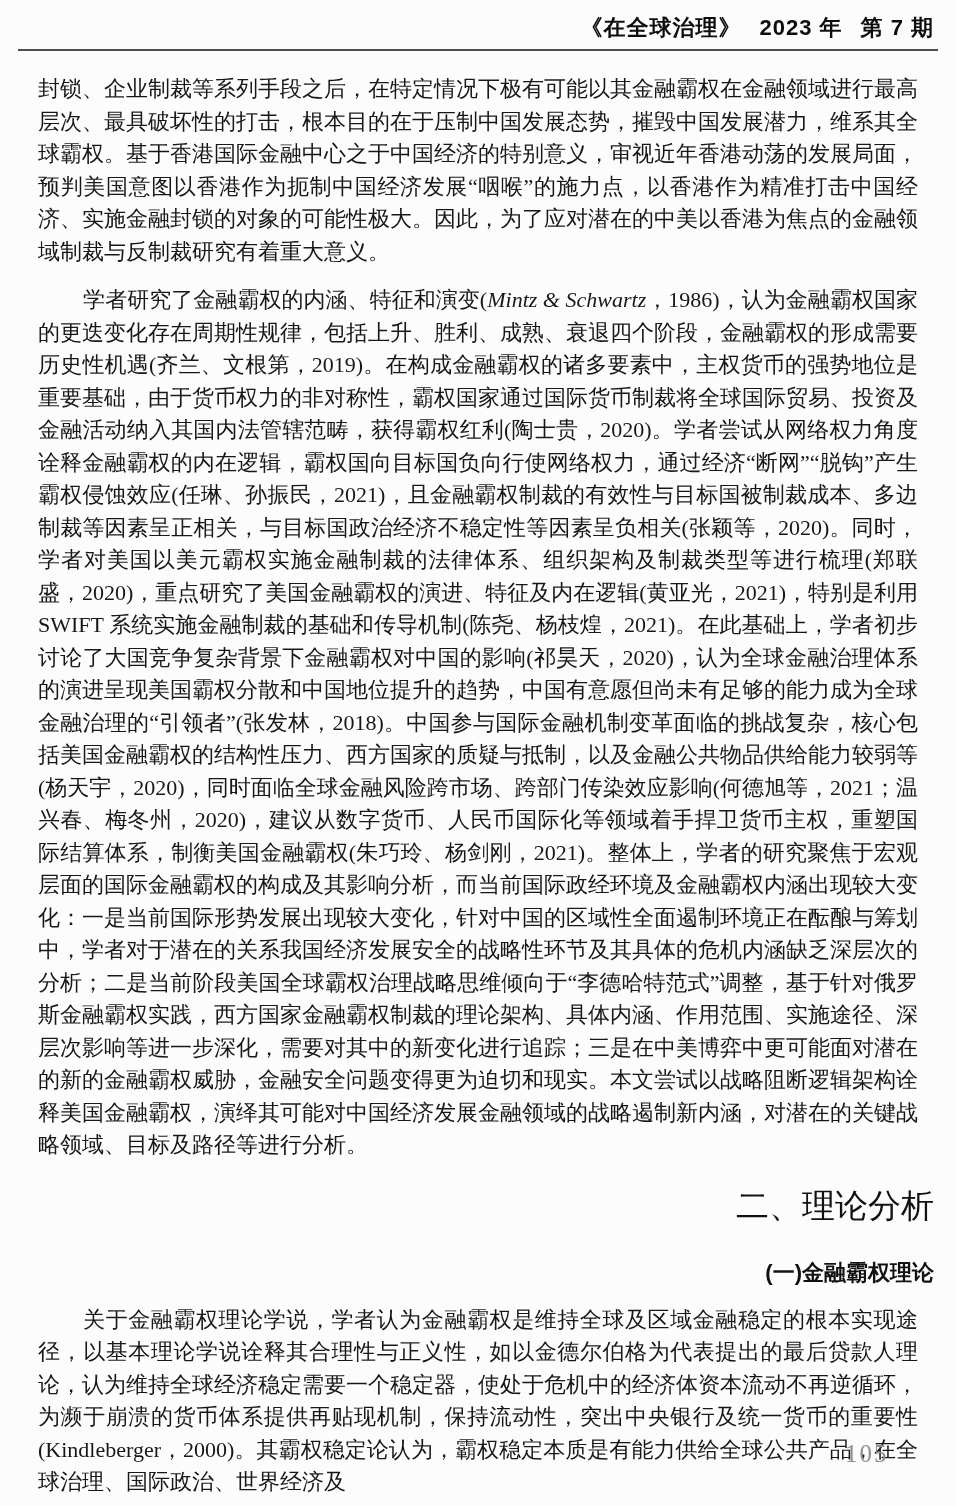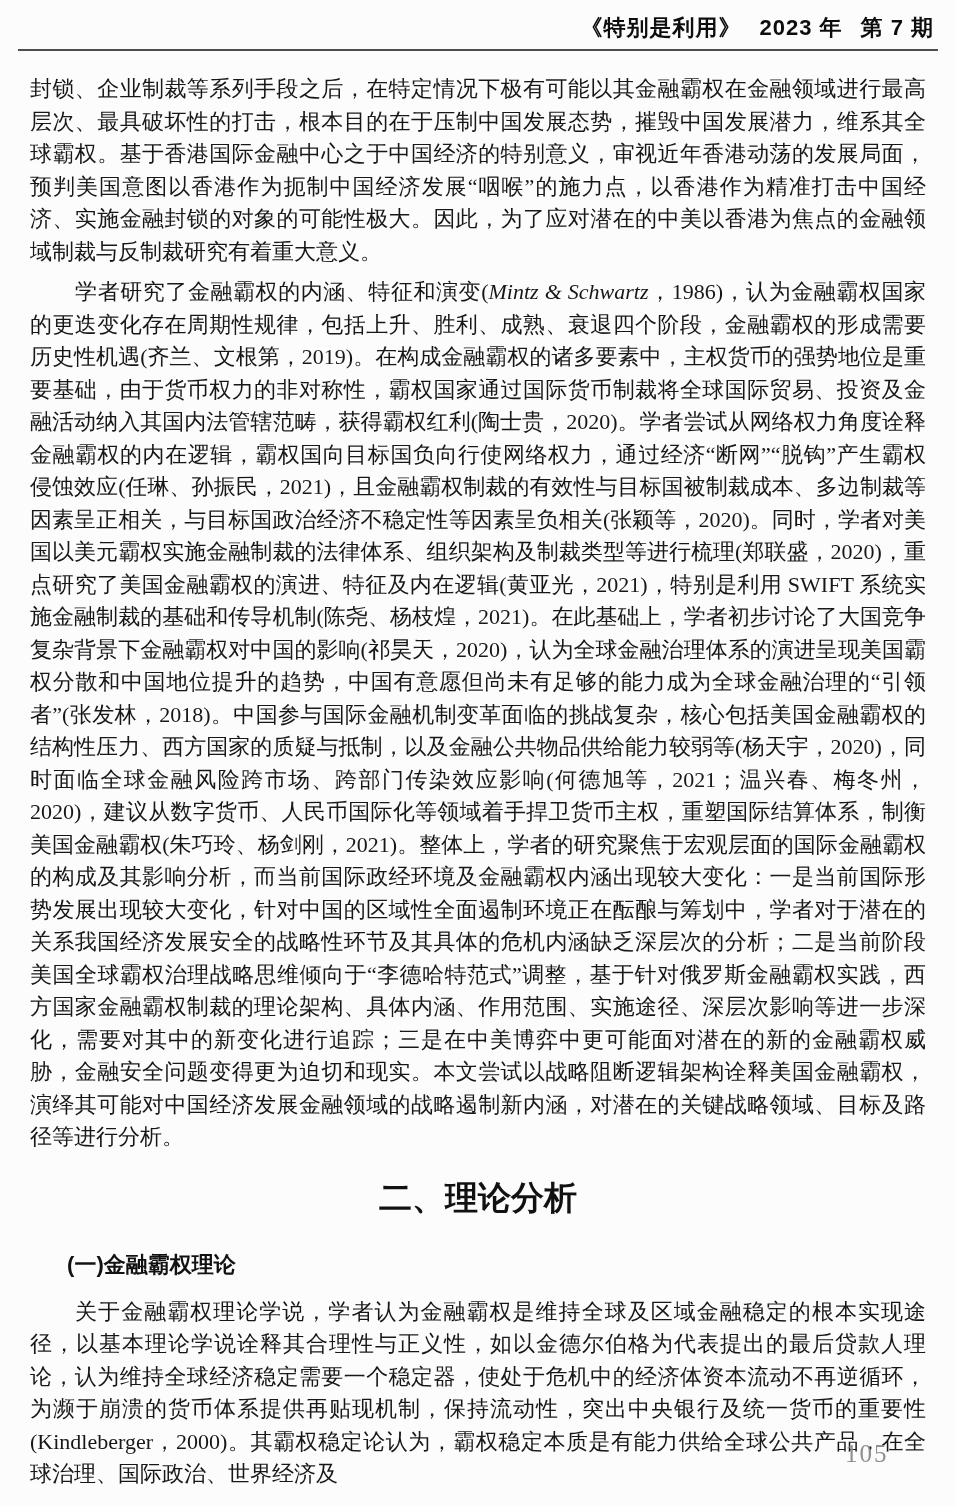--- a/index.html
+++ b/index.html
@@ -11,33 +11,33 @@
   .journal-header{
     padding:14px 22px 0 0;text-align:right;
     font-family:"Liberation Sans","DejaVu Sans",sans-serif;
     font-weight:bold;font-size:22px;line-height:28px;color:#0d0d0d;
     letter-spacing:1px;
   }
   .journal-header .sep{display:inline-block;width:18px;}
   .header-rule{height:2px;background:#4d4d4d;margin:7px 18px 0 18px;}
   .body-text{padding:0 22px;}
   .body-text p{
-    margin:8px;font-size:22px;line-height:32.5px;
+    margin:16px;font-size:22px;line-height:32.5px;
     text-align:justify;text-indent:2.05em;
     color:#171717;
   }
   p.first{margin-top:22px;}
   .section-heading{
-    margin:22px 0 30px 0;text-align:center;
+    margin:22px 0 30px 0;text-align:right;
     font-family:"Liberation Sans","DejaVu Sans",sans-serif;
-    font-weight:bold;font-size:33px;line-height:44px;color:#111;
+    font-weight:normal;font-size:33px;line-height:44px;color:#111;
   }
   .sub-heading{
     margin:16px 0 16px 0;font-family:"Liberation Sans","DejaVu Sans",sans-serif;
-    font-weight:bold;font-size:22px;line-height:30px;text-indent:2.05em;color:#111;
+    font-weight:bold;font-size:22px;line-height:30px;text-indent:2.05em;color:#111;text-align:right;
   }
   .item-heading{
     margin:6px 0 0 0;font-size:22px;line-height:30px;
     text-indent:2.05em;font-weight:normal;color:#171717;
   }
   .p-after-heading{margin-top:10px !important;}
   .watermark{
     position:absolute;left:733px;top:1446px;
     display:flex;align-items:center;gap:8px;
   }
@@ -51,21 +51,21 @@
     font-size:25px;color:#8f8f8f;letter-spacing:2px;
     font-family:"Liberation Serif","DejaVu Serif",serif;
   }
 </style>
 </head>
 <body>
 
 <div class="page">
 
   <div class="journal-header">
-    <span>《特别是利用》</span><span class="sep"></span><span>2023 年</span><span class="sep"></span><span>第 7 期</span>
+    <span>《在全球治理》</span><span class="sep"></span><span>2023 年</span><span class="sep"></span><span>第 7 期</span>
   </div>
 
   <div class="header-rule"></div>
 
   <div class="body-text">
     <p class="first" style="text-indent:0;">封锁、企业制裁等系列手段之后，在特定情况下极有可能以其金融霸权在金融领域进行最高层次、最具破坏性的打击，根本目的在于压制中国发展态势，摧毁中国发展潜力，维系其全球霸权。基于香港国际金融中心之于中国经济的特别意义，审视近年香港动荡的发展局面，预判美国意图以香港作为扼制中国经济发展“咽喉”的施力点，以香港作为精准打击中国经济、实施金融封锁的对象的可能性极大。因此，为了应对潜在的中美以香港为焦点的金融领域制裁与反制裁研究有着重大意义。</p>
     <p><span>学者研究了金融霸权的内涵、特征和演变(</span><span style="font-style: italic;">Mintz &amp; Schwartz</span><span>，1986)，认为金融霸权国家的更迭变化存在周期性规律，包括上升、胜利、成熟、衰退四个阶段，金融霸权的形成需要历史性机遇(齐兰、文根第，2019)。在构成金融霸权的诸多要素中，主权货币的强势地位是重要基础，由于货币权力的非对称性，霸权国家通过国际货币制裁将全球国际贸易、投资及金融活动纳入其国内法管辖范畴，获得霸权红利(陶士贵，2020)。学者尝试从网络权力角度诠释金融霸权的内在逻辑，霸权国向目标国负向行使网络权力，通过经济“断网”“脱钩”产生霸权侵蚀效应(任琳、孙振民，2021)，且金融霸权制裁的有效性与目标国被制裁成本、多边制裁等因素呈正相关，与目标国政治经济不稳定性等因素呈负相关(张颖等，2020)。同时，学者对美国以美元霸权实施金融制裁的法律体系、组织架构及制裁类型等进行梳理(郑联盛，2020)，重点研究了美国金融霸权的演进、特征及内在逻辑(黄亚光，2021)，特别是利用 SWIFT 系统实施金融制裁的基础和传导机制(陈尧、杨枝煌，2021)。在此基础上，学者初步讨论了大国竞争复杂背景下金融霸权对中国的影响(祁昊天，2020)，认为全球金融治理体系的演进呈现美国霸权分散和中国地位提升的趋势，中国有意愿但尚未有足够的能力成为全球金融治理的“引领者”(张发林，2018)。中国参与国际金融机制变革面临的挑战复杂，核心包括美国金融霸权的结构性压力、西方国家的质疑与抵制，以及金融公共物品供给能力较弱等(杨天宇，2020)，同时面临全球金融风险跨市场、跨部门传染效应影响(何德旭等，2021；温兴春、梅冬州，2020)，建议从数字货币、人民币国际化等领域着手捍卫货币主权，重塑国际结算体系，制衡美国金融霸权(朱巧玲、杨剑刚，2021)。整体上，学者的研究聚焦于宏观层面的国际金融霸权的构成及其影响分析，而当前国际政经环境及金融霸权内涵出现较大变化：一是当前国际形势发展出现较大变化，针对中国的区域性全面遏制环境正在酝酿与筹划中，学者对于潜在的关系我国经济发展安全的战略性环节及其具体的危机内涵缺乏深层次的分析；二是当前阶段美国全球霸权治理战略思维倾向于“李德哈特范式”调整，基于针对俄罗斯金融霸权实践，西方国家金融霸权制裁的理论架构、具体内涵、作用范围、实施途径、深层次影响等进一步深化，需要对其中的新变化进行追踪；三是在中美博弈中更可能面对潜在的新的金融霸权威胁，金融安全问题变得更为迫切和现实。本文尝试以战略阻断逻辑架构诠释美国金融霸权，演绎其可能对中国经济发展金融领域的战略遏制新内涵，对潜在的关键战略领域、目标及路径等进行分析。</span></p>
 
     <h2 class="section-heading">二、理论分析</h2>
 

